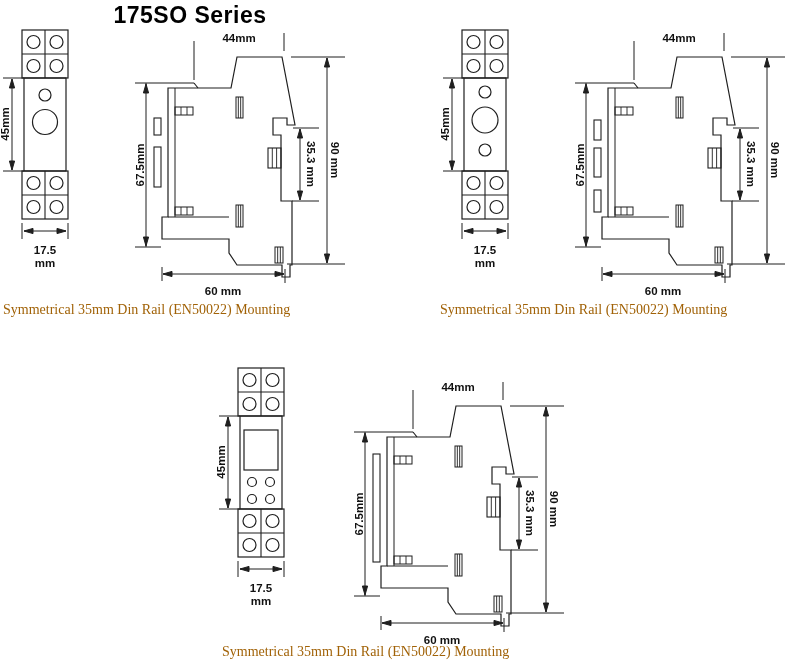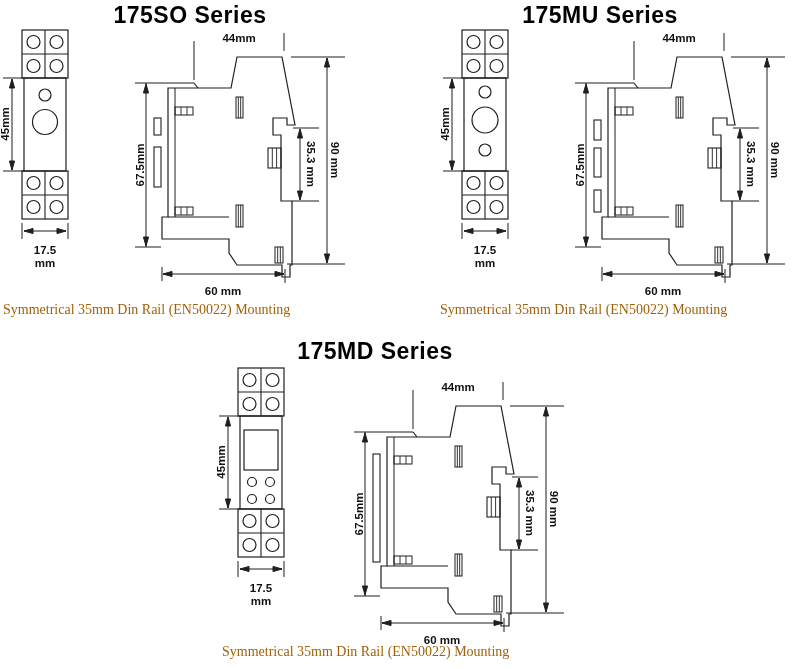--- a/index.html
+++ b/index.html
@@ -21,22 +21,20 @@
     font-family:"Liberation Sans",sans-serif;font-weight:bold;
     font-size:11.5px;fill:#111;
   }
 </style>
 </head>
 <body>
 
 <div id="stage">
 
   <div class="series-title" style="left:60px;top:2px;">175SO Series</div>
-  <div class="series-title" style="left:470px;top:2px;">175MU Series</div>
-  <div class="series-title" style="left:245px;top:338px;">175MD Series</div>
 
   <div class="view" id="front-0" style="left:0px;top:22px;"><svg width="110" height="250" viewBox="0 0 110 250">
         <g fill="none" stroke="#1f1f1f" stroke-width="1.2">
           <rect x="22" y="8" width="46" height="48" fill="none" stroke="#1f1f1f" stroke-width="1.2"></rect>
           <line x1="45" y1="8" x2="45" y2="56" stroke="#1f1f1f" stroke-width="1.1"></line>
           <line x1="22" y1="32" x2="68" y2="32" stroke="#1f1f1f" stroke-width="1.1"></line>
           <circle cx="33.5" cy="20" r="6.5"></circle>
           <circle cx="56.5" cy="20" r="6.5"></circle>
           <circle cx="33.5" cy="44" r="6.5"></circle>
           <circle cx="56.5" cy="44" r="6.5"></circle>

